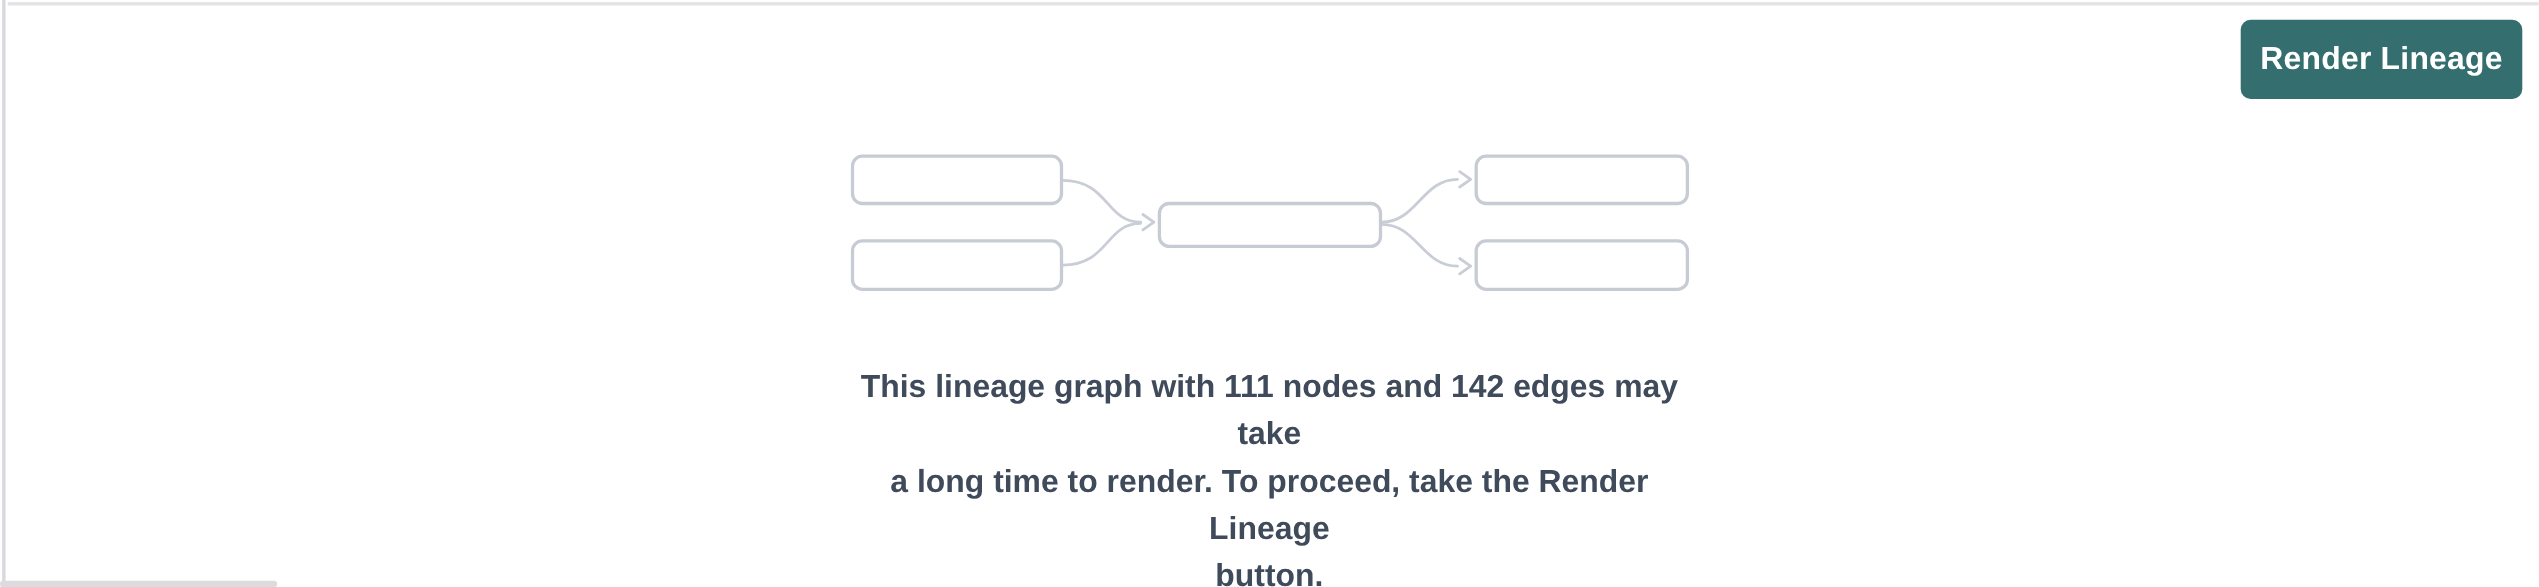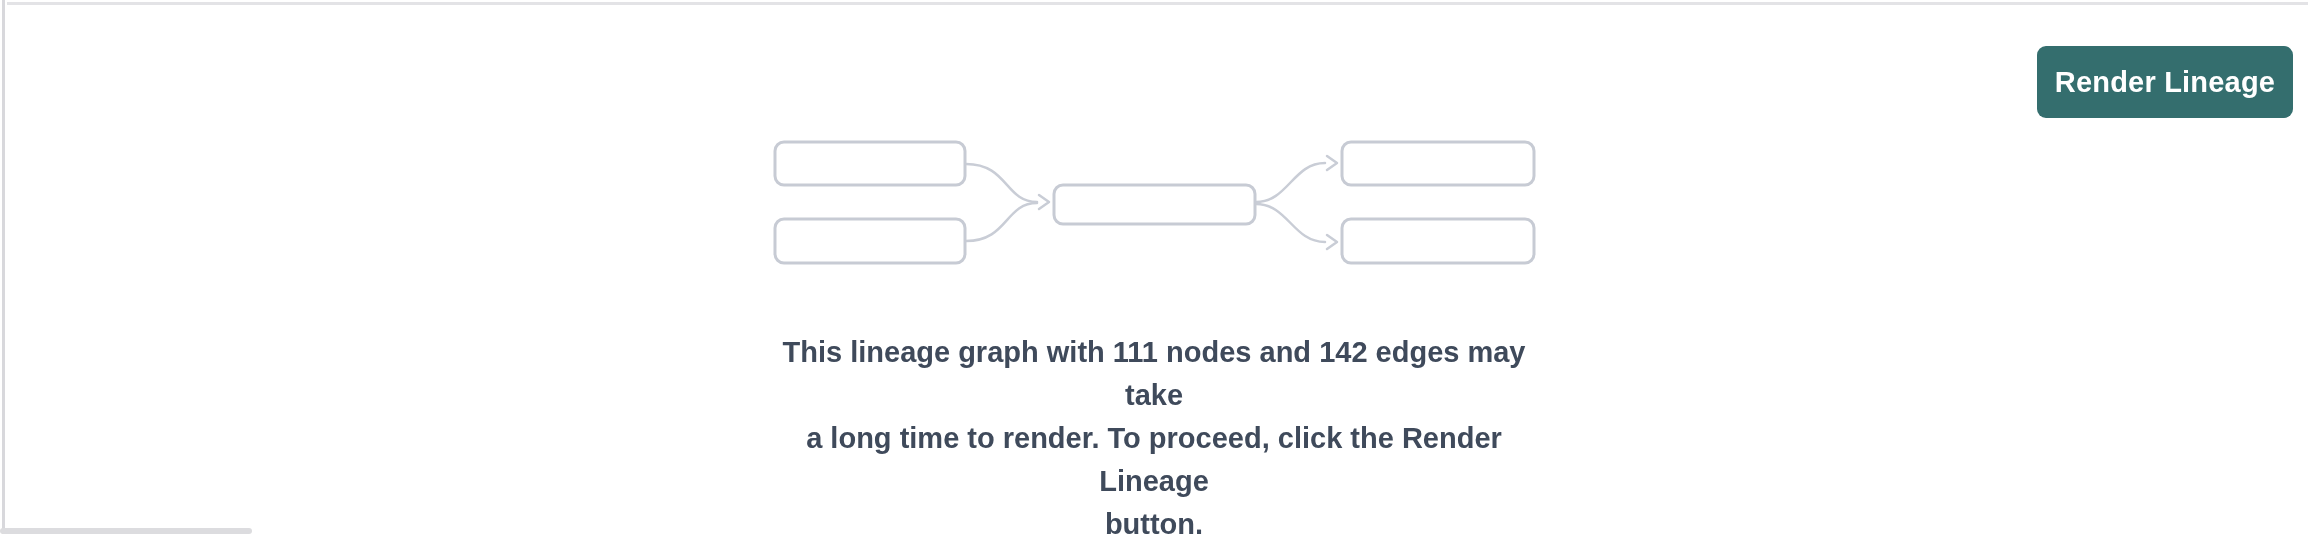--- a/index.html
+++ b/index.html
@@ -18,21 +18,21 @@
 
   
   .render-btn {
     position: absolute; left: 2037px; top: 18px;
     width: 256px; height: 72px;
     background: #346e6e; color: #ffffff;
     border: none; border-radius: 9px;
     font-family: "Liberation Sans", sans-serif;
     font-size: 29px; font-weight: 700;
     display: flex; align-items: center; justify-content: center;
-    cursor: pointer; letter-spacing: 0.2px; margin-top: 28px;
+    cursor: pointer; letter-spacing: 0.2px;
   }
 
   
   .graph-illustration { position: absolute; left: 773px; top: 139px; width: 765px; height: 127px; }
 
   
   .empty-message {
     position: absolute; left: 764px; top: 331px; width: 780px;
     text-align: center;
     font-size: 29px; line-height: 43px; font-weight: 700;
@@ -69,17 +69,17 @@
       <rect x="2" y="3" width="190" height="43" rx="9"></rect>
       <rect x="2" y="80" width="190" height="44" rx="9"></rect>
       <rect x="281" y="46" width="201" height="39" rx="9"></rect>
       <rect x="569" y="3" width="192" height="43" rx="9"></rect>
       <rect x="569" y="80" width="192" height="44" rx="9"></rect>
     </g>
   </svg>
 
   <div class="empty-message">
     <div>This lineage graph with 111 nodes and 142 edges may take</div>
-    <div>a long time to render. To proceed, click the Render Lineage</div>
+    <div>a long time to render. To proceed, take the Render Lineage</div>
     <div>button.</div>
   </div>
 
 </div>
 
 </body></html>

